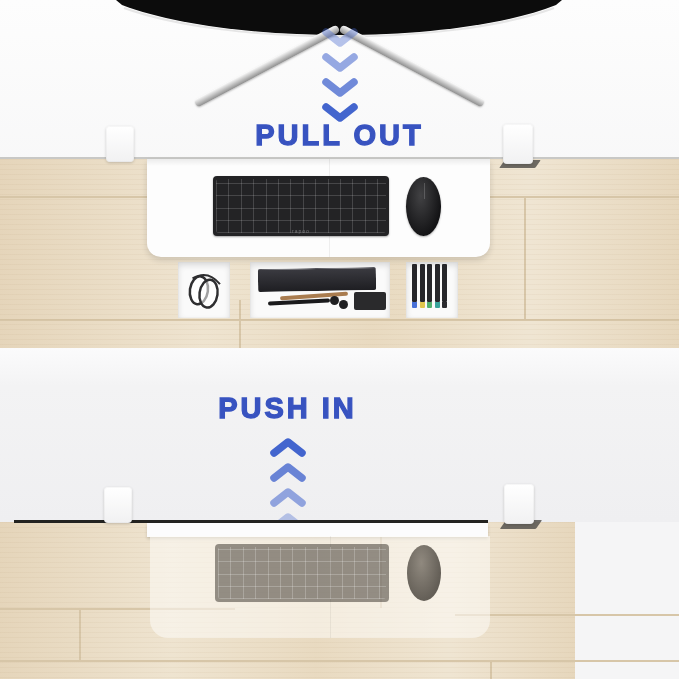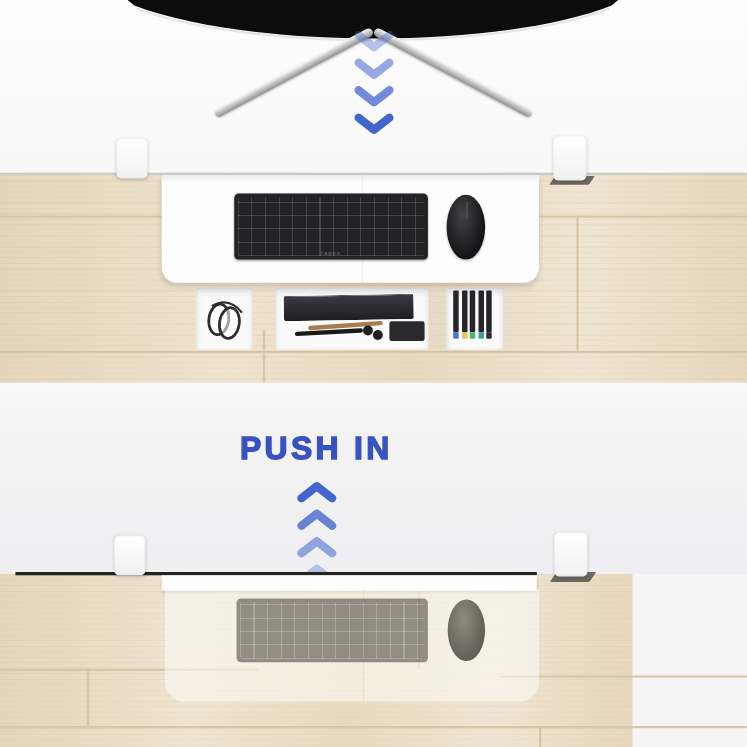--- a/index.html
+++ b/index.html
@@ -142,20 +142,21 @@
           <path d="M6 4 L20 15 L34 4" fill="none" stroke="currentColor" stroke-width="7.5" stroke-linecap="round" stroke-linejoin="round"></path>
         </svg>
       <svg width="40" height="21" viewBox="0 0 40 21">
           <path d="M6 4 L20 15 L34 4" fill="none" stroke="currentColor" stroke-width="7.5" stroke-linecap="round" stroke-linejoin="round"></path>
         </svg>
       <svg width="40" height="21" viewBox="0 0 40 21">
           <path d="M6 4 L20 15 L34 4" fill="none" stroke="currentColor" stroke-width="7.5" stroke-linecap="round" stroke-linejoin="round"></path>
         </svg>
     </div>
 
+    <div class="label" style="top:119px;">PULL OUT</div>
 
     <div class="desk-edge-top"></div>
 
     <div class="wood wood-top">
       <div class="seam-h" style="top:37px;left:0;width:679px;"></div>
       <div class="seam-h" style="top:160px;left:0;width:679px;"></div>
       <div class="seam-v" style="top:0;height:38px;left:207px;"></div>
       <div class="seam-v" style="top:141px;height:48px;left:239px;"></div>
       <div class="seam-v" style="top:39px;height:121px;left:524px;"></div>
     </div>

